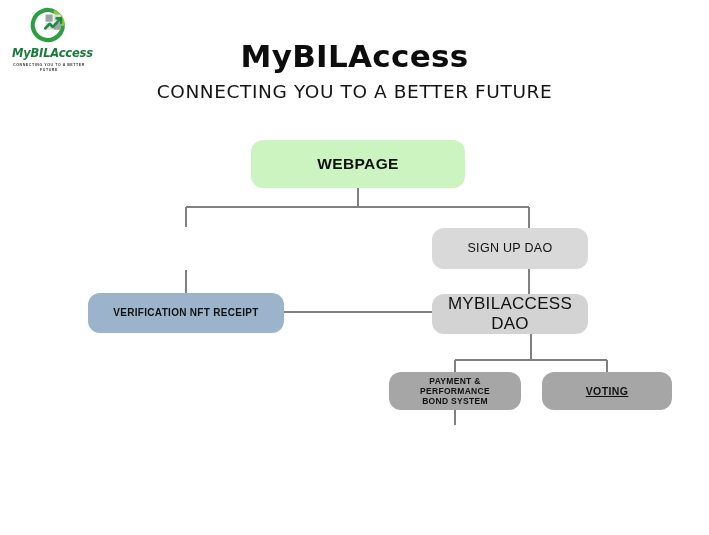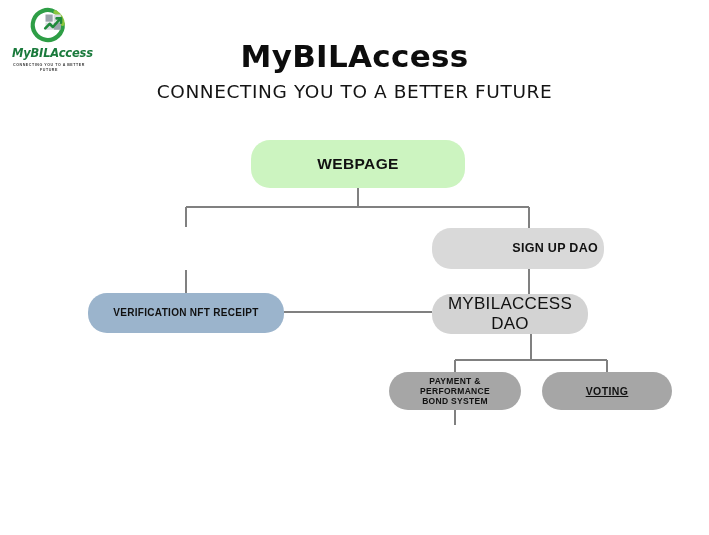--- a/index.html
+++ b/index.html
@@ -88,21 +88,21 @@
   .connectors {
     position: absolute;
     left: 0;
     top: 0;
     width: 709px;
     height: 535px;
   }
   .node {
     position: absolute;
     box-sizing: border-box;
-    border-radius: 19px;
+    border-radius: 12px;
     display: flex;
     align-items: center;
     justify-content: center;
     text-align: center;
     color: #111111;
     padding: 2px 6px;
   }
   .node-label {
     display: block;
     line-height: 1.18;
@@ -118,23 +118,23 @@
     left: 88px; top: 227px; width: 196px; height: 43px;
     background: #9BB4CC;
     font-size: 12.5px; font-weight: bold; letter-spacing: 0.3px;
   }
   .n-verification {
     left: 88px; top: 293px; width: 196px; height: 40px;
     background: #9BB4CC;
     font-size: 10px; font-weight: bold; letter-spacing: 0.3px;
   }
   .n-signup-dao {
-    left: 432px; top: 228px; width: 172px; height: 41px;
+    left: 432px; top: 228px; width: 156px; height: 41px;
     background: #D9D9D9;
-    font-size: 12.5px; font-weight: bold; letter-spacing: 0.3px; justify-content: flex-end;
+    font-size: 12.5px; font-weight: normal; letter-spacing: 0.3px;
   }
   .n-mybil-dao {
     left: 432px; top: 294px; width: 156px; height: 40px;
     background: #D3D3D3;
     font-size: 17px; font-weight: normal; letter-spacing: 0.3px; text-align: center;
   }
   .n-bond {
     left: 389px; top: 372px; width: 132px; height: 38px;
     background: #A6A6A6;
     font-size: 8.5px; font-weight: bold; letter-spacing: 0.3px;

